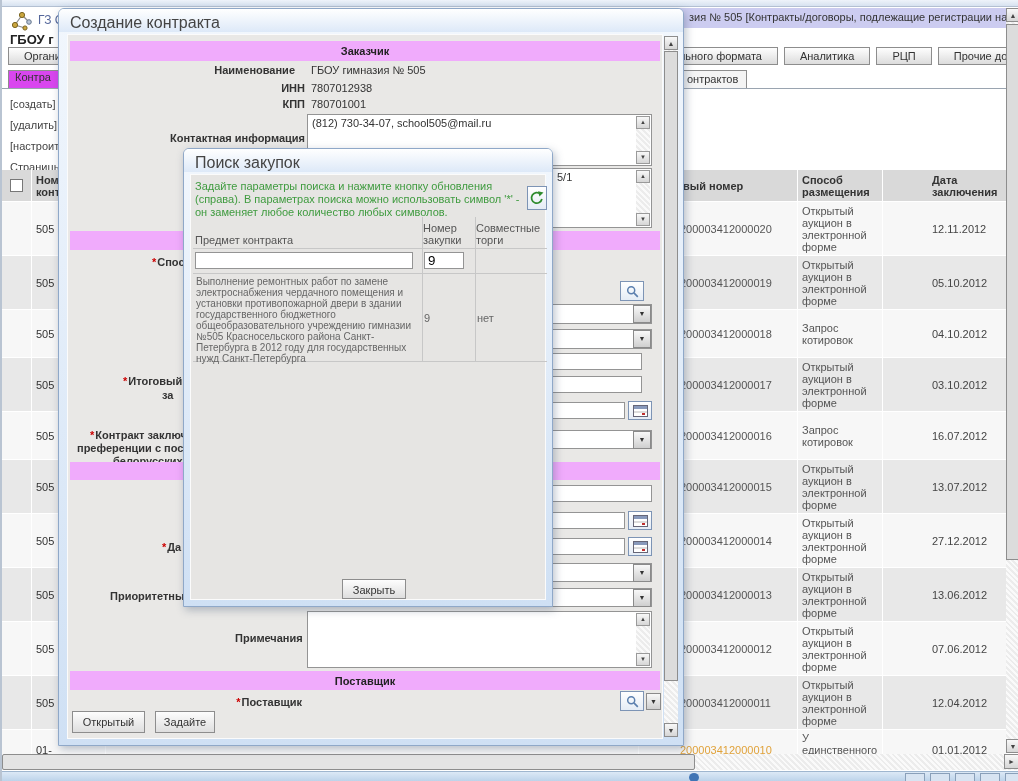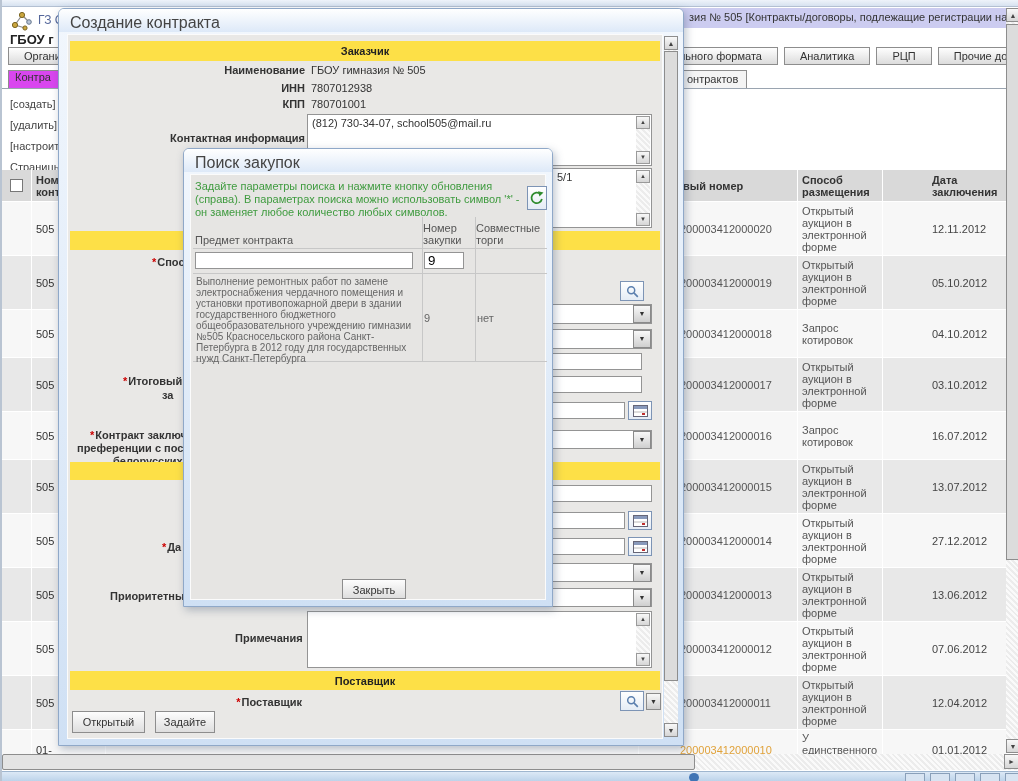--- a/index.html
+++ b/index.html
@@ -64,21 +64,21 @@
   .traydot { position:absolute; left:687px; top:1px; width:10px; height:9px; border-radius:50%; background:#3f74b5; }
 
   
   .xp { position:absolute; border:1px solid #8fa8c8; border-radius:6px 6px 0 0;
         background:linear-gradient(#f2f7fd,#cfe0f4); box-shadow:2px 3px 8px rgba(60,80,110,.35); }
   .xp-title { height:23px; border-radius:5px 5px 0 0; background:linear-gradient(#ffffff,#dde9f8);
               padding:5px 0 0 11px; font-size:16px; color:#444; }
   .xp-body { position:absolute; background:#e9e8e6; border:1px solid #fbfbfb; }
 
   
-  .sect { position:absolute; background:#fde047; text-align:center; font-weight:bold;
+  .sect { position:absolute; background:#f0abfc; text-align:center; font-weight:bold;
           color:#222; padding-top:4px; }
   .flab { position:absolute; font-weight:bold; color:#333; white-space:nowrap; }
   .req { color:#cc0000; margin-right:1px; }
   .fval { position:absolute; color:#333; white-space:nowrap; }
   .tbox { position:absolute; background:#fff; border:1px solid #949494; overflow:hidden;
           padding:2px 17px 2px 4px; }
   .tsb { position:absolute; right:1px; top:1px; bottom:1px; width:14px;
          background:repeating-linear-gradient(45deg,#ececec 0 2px,#fafafa 2px 4px); }
   .tsb .u,.tsb .d { position:absolute; left:0; width:14px; height:13px;
         background:linear-gradient(#f8f8f8,#d6d6d6); border:1px solid #9a9a9a;
@@ -349,21 +349,21 @@
     <div class="tray" style="left:1003px;width:14px"></div>
   </div>
 </div>
 
 <div id="cmodal" class="xp">
   <div class="xp-title">Создание контракта</div>
   <div class="xp-body">
 
     <div class="sect" style="left:2px;top:6px;width:590px;height:20px">Заказчик</div>
 
-    <span class="flab" style="right:357px;top:29px">Наименование</span>
+    <span class="flab" style="right:367px;top:29px">Наименование</span>
     <span class="fval" style="left:243px;top:29px">ГБОУ гимназия № 505</span>
 
     <span class="flab" style="right:357px;top:47px">ИНН</span>
     <span class="fval" style="left:243px;top:47px">7807012938</span>
 
     <span class="flab" style="right:357px;top:63px">КПП</span>
     <span class="fval" style="left:243px;top:63px">780701001</span>
 
     <span class="flab" style="right:357px;top:97px">Контактная информация</span>
     <div class="tbox" style="left:239px;top:79px;width:345px;height:52px">

